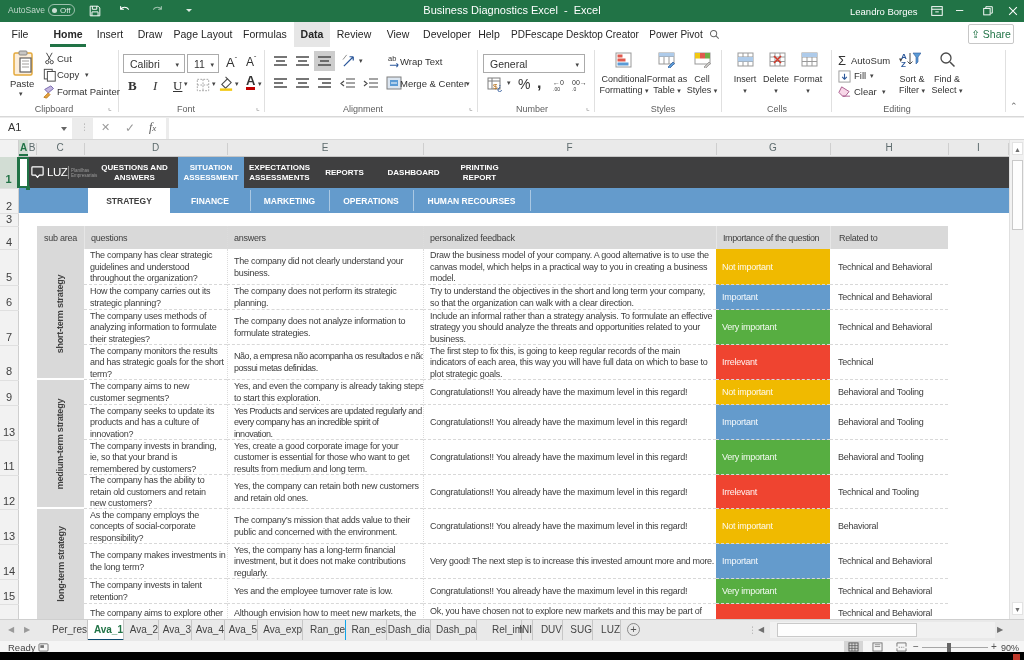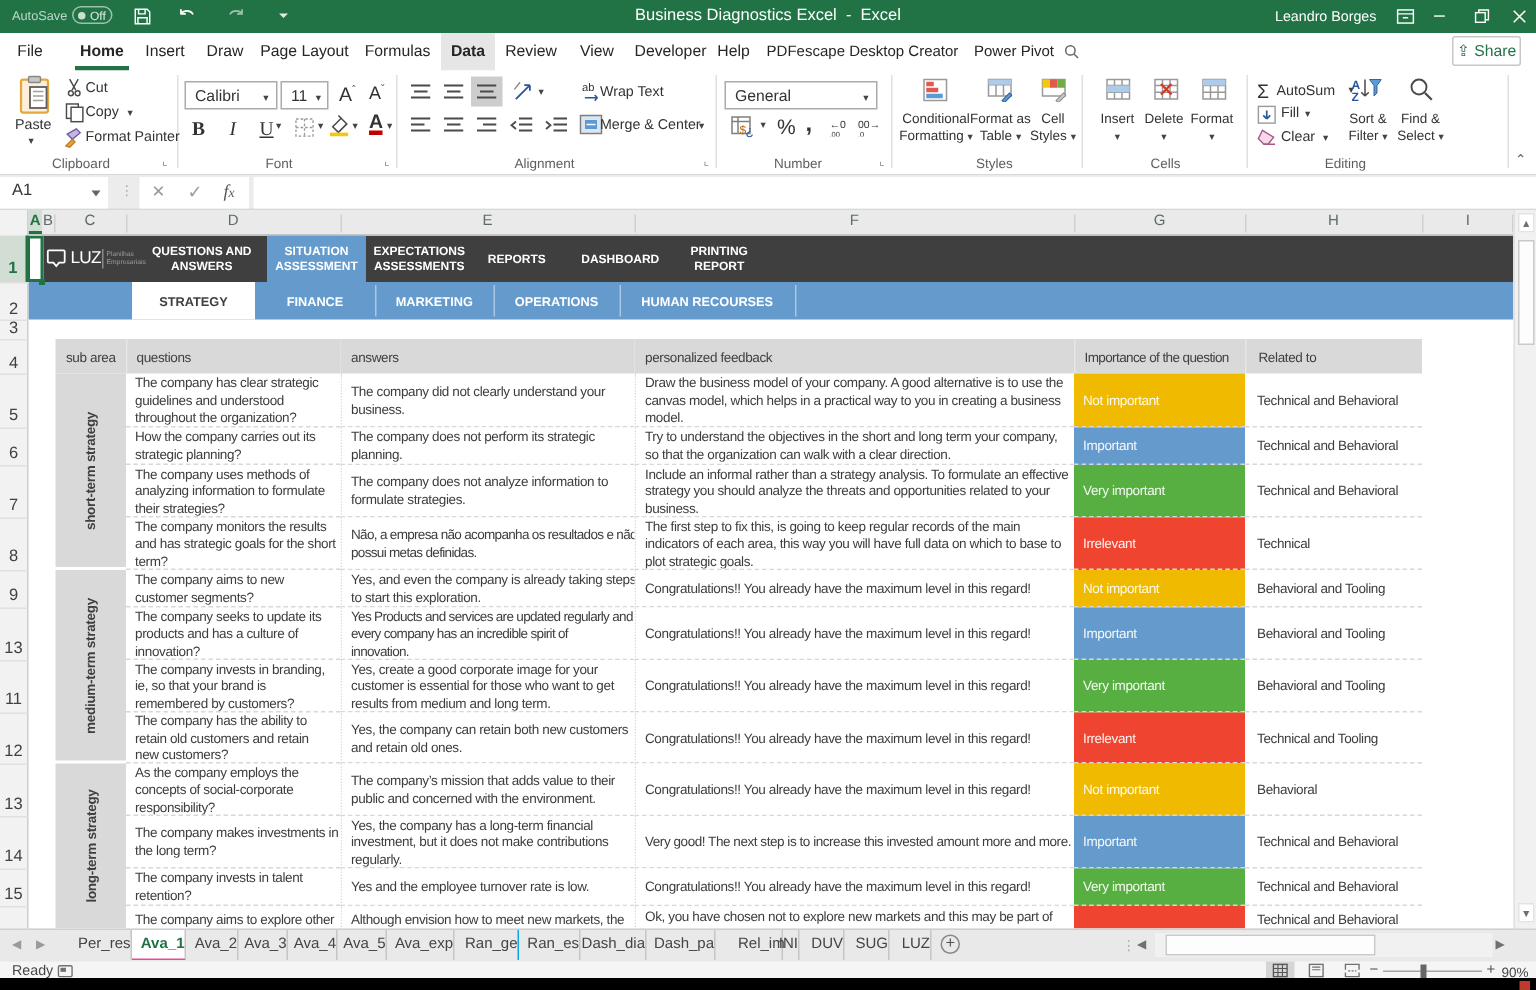--- a/index.html
+++ b/index.html
@@ -498,21 +498,21 @@
 </div>
 <div class="abs" id="vscroll">
   <div style="position:absolute;left:2px;top:2px;width:11px;height:13px;background:#fff;border:1px solid #e3e3e3;color:#707070;font-size:7px;text-align:center;padding-top:3px">▲</div>
   <div style="position:absolute;left:2px;top:20px;width:11px;height:70px;background:#fdfdfd;border:1px solid #c9c9c9"></div>
   <div style="position:absolute;left:2px;top:462px;width:11px;height:13px;background:#fff;border:1px solid #e3e3e3;color:#707070;font-size:7px;text-align:center;padding-top:3px">▼</div>
 </div>
 <div class="abs" id="shtabs">
   <span style="position:absolute;left:8px;top:5px;color:#9a9a9a;font-size:8px">◀</span>
   <span style="position:absolute;left:24px;top:5px;color:#9a9a9a;font-size:8px">▶</span>
   <span class="sht" style="left:46px;width:42px;border-right:1px solid #c6c6c6">Per_res</span>
-  <span class="sht" style="left:88px;width:36px;background:#fff;color:#217346;font-weight:bold;border-right:1px solid #c6c6c6;border-bottom:2px solid #ec4899;height:21px">Ava_1</span>
+  <span class="sht" style="left:88px;width:36px;background:#fff;color:#217346;font-weight:bold;border-right:1px solid #c6c6c6;border-bottom:2px solid #0c4a6e;height:21px">Ava_1</span>
   <span class="sht" style="left:124px;width:35px;border-right:1px solid #c6c6c6">Ava_2</span>
   <span class="sht" style="left:159px;width:33px;border-right:1px solid #c6c6c6">Ava_3</span>
   <span class="sht" style="left:192px;width:33px;border-right:1px solid #c6c6c6">Ava_4</span>
   <span class="sht" style="left:225px;width:33px;border-right:1px solid #c6c6c6">Ava_5</span>
   <span class="sht" style="left:258px;width:45px;border-right:1px solid #c6c6c6">Ava_exp</span>
   <span class="sht" style="left:303px;width:43px;border-right:1px solid #0ea5e9">Ran_ge</span>
   <span class="sht" style="left:346px;width:41px;border-right:1px solid #c6c6c6">Ran_es</span>
   <span class="sht" style="left:384px;width:47px;border-right:1px solid #c6c6c6">Dash_dia</span>
   <span class="sht" style="left:431px;width:46px;border-right:1px solid #c6c6c6">Dash_pa</span>
   <span class="sht" style="left:492px;width:30px;border-right:1px solid #c6c6c6">Rel_im</span>

